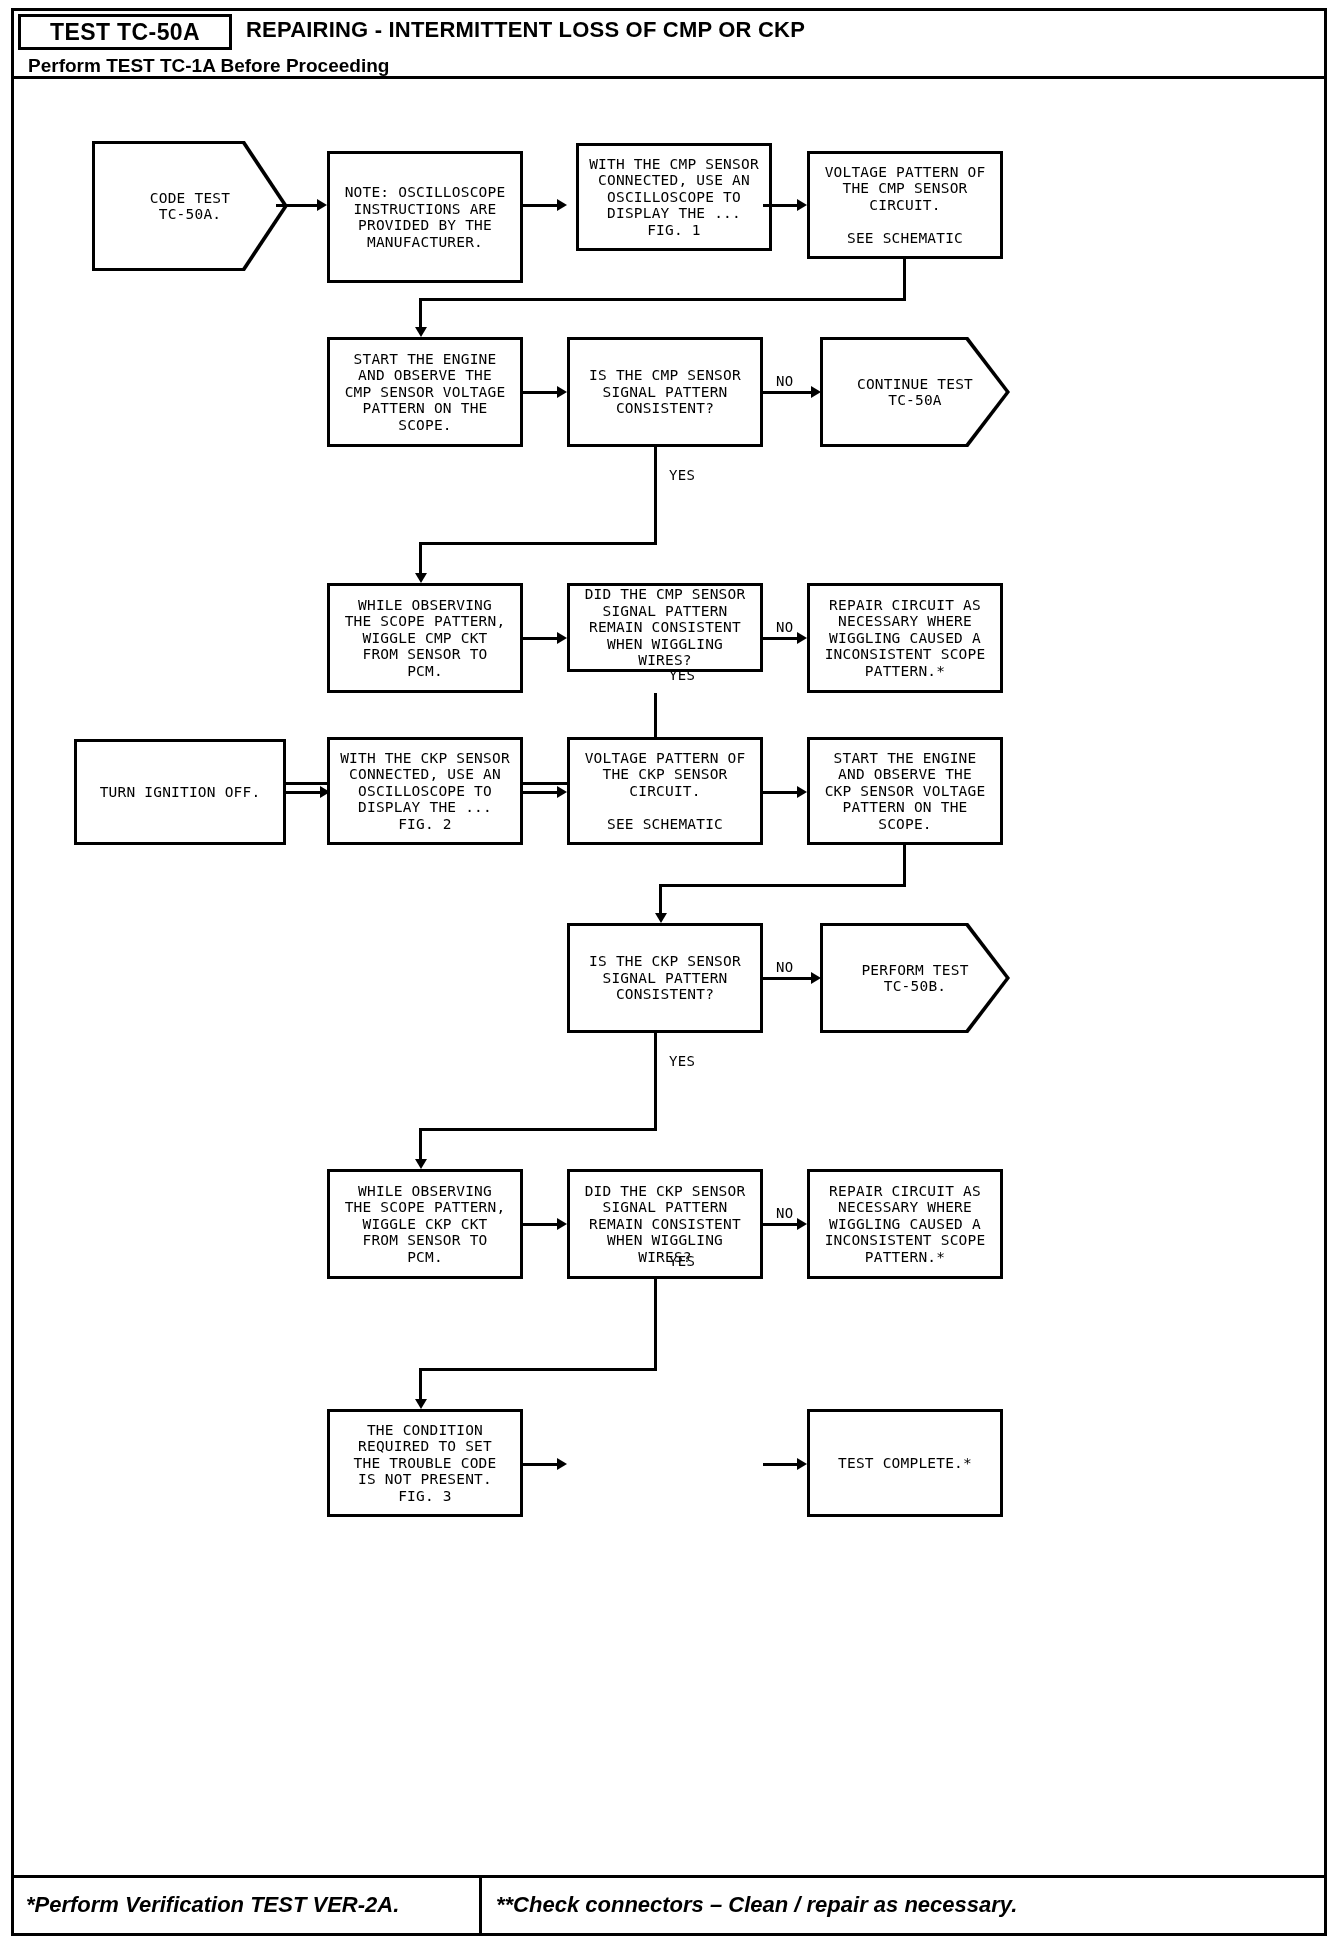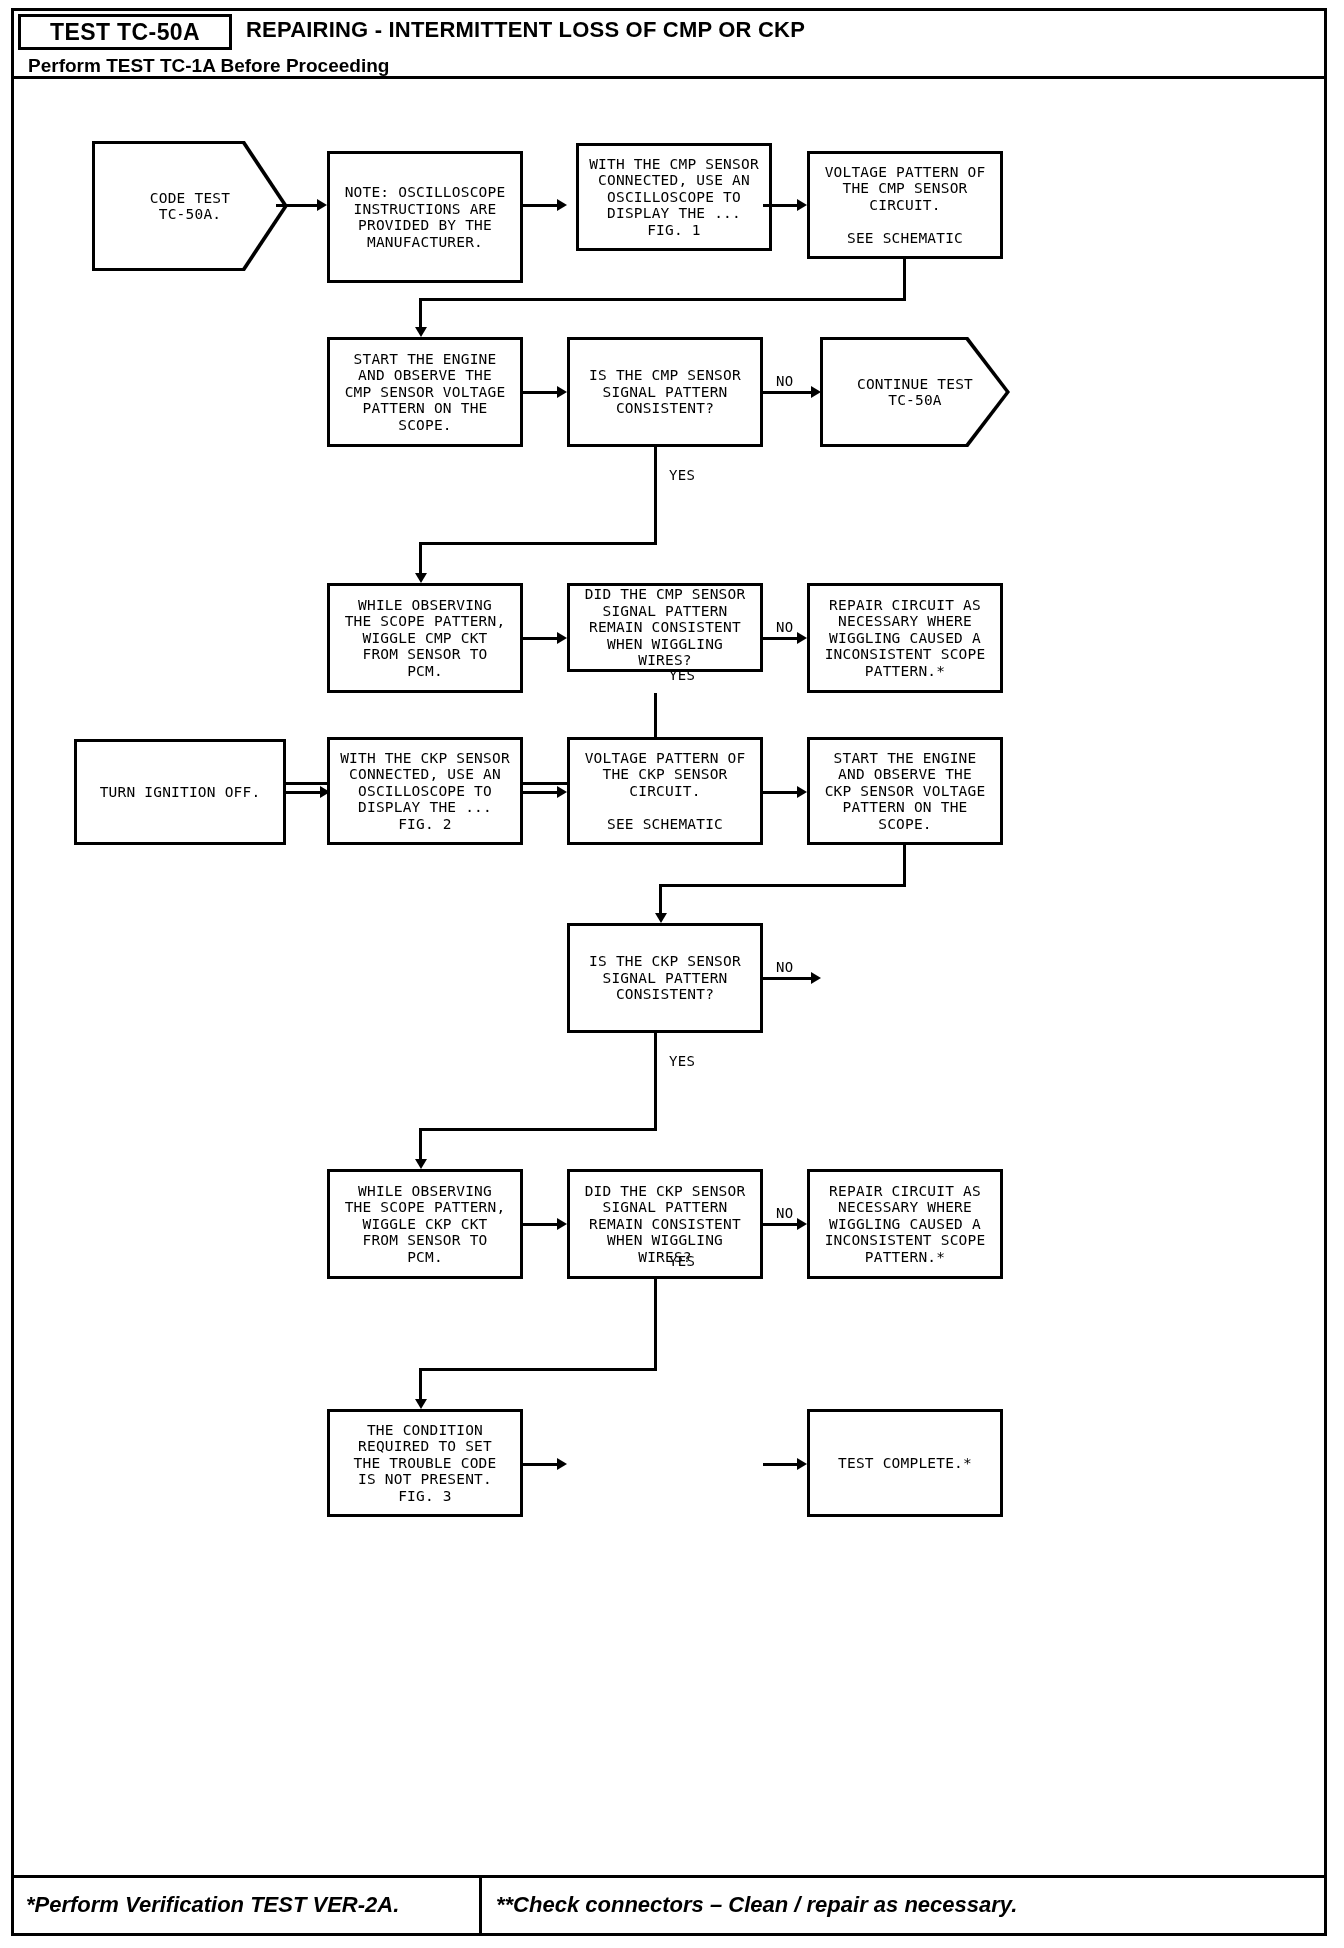--- a/index.html
+++ b/index.html
@@ -242,20 +242,26 @@
 
     <div class="node box" style="left:553px;top:844px;width:196px;height:110px;">
       <span class="txt">IS THE CKP SENSOR
 SIGNAL PATTERN
 CONSISTENT?</span>
     </div>
     <span class="lbl" style="left:762px;top:880px;">NO</span>
     <div class="h" style="left:749px;top:898px;width:52px;"></div>
     <div class="ar-r" style="left:797px;top:893px;"></div>
 
+    <div class="node arrowshape" style="left:806px;top:844px;width:190px;height:110px;">
+      <div class="inner">
+          <span class="txt">PERFORM TEST
+TC-50B.</span>
+        </div>
+    </div>
 
     <span class="lbl" style="left:655px;top:974px;">YES</span>
     <div class="v" style="left:640px;top:954px;height:98px;"></div>
     <div class="h" style="left:405px;top:1049px;width:238px;"></div>
     <div class="v" style="left:405px;top:1049px;height:38px;"></div>
     <div class="ar-d" style="left:401px;top:1080px;"></div>
 
     <div class="node box" style="left:313px;top:1090px;width:196px;height:110px;">
       <span class="txt">WHILE OBSERVING
 THE SCOPE PATTERN,

